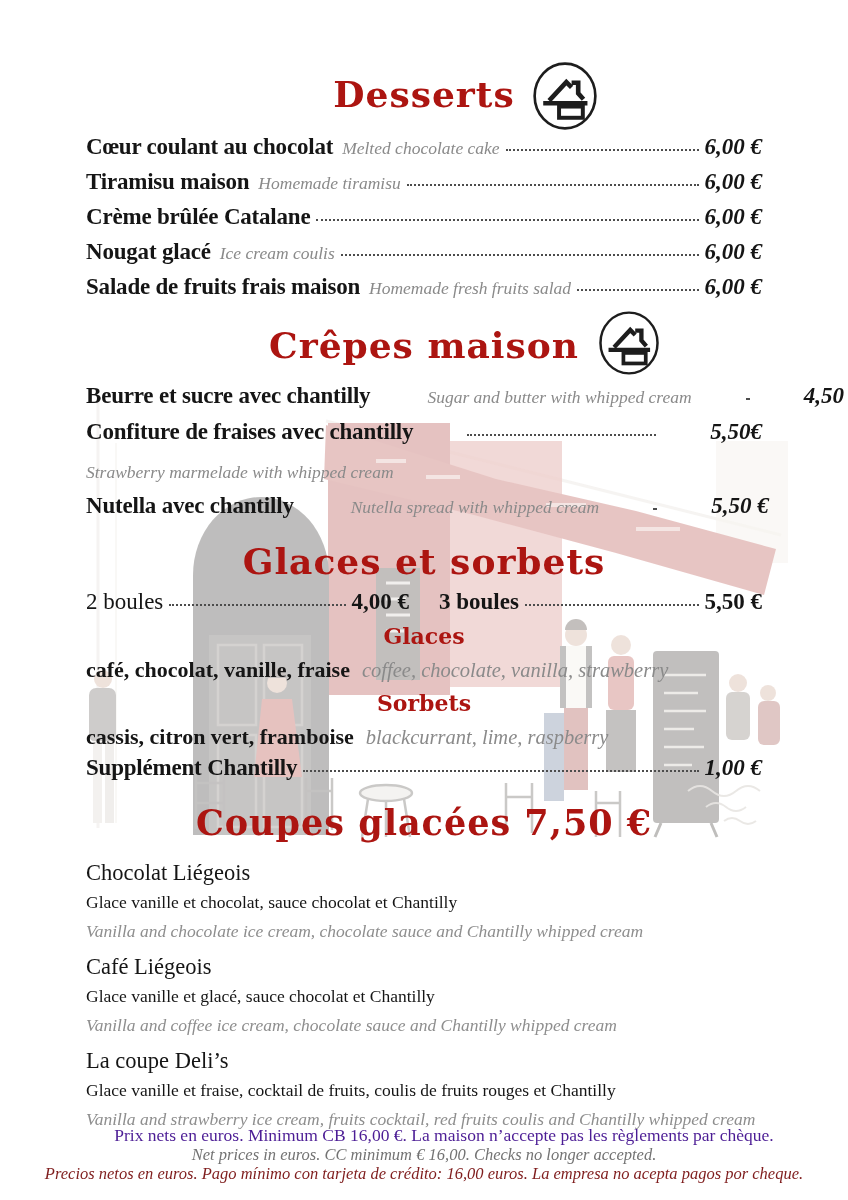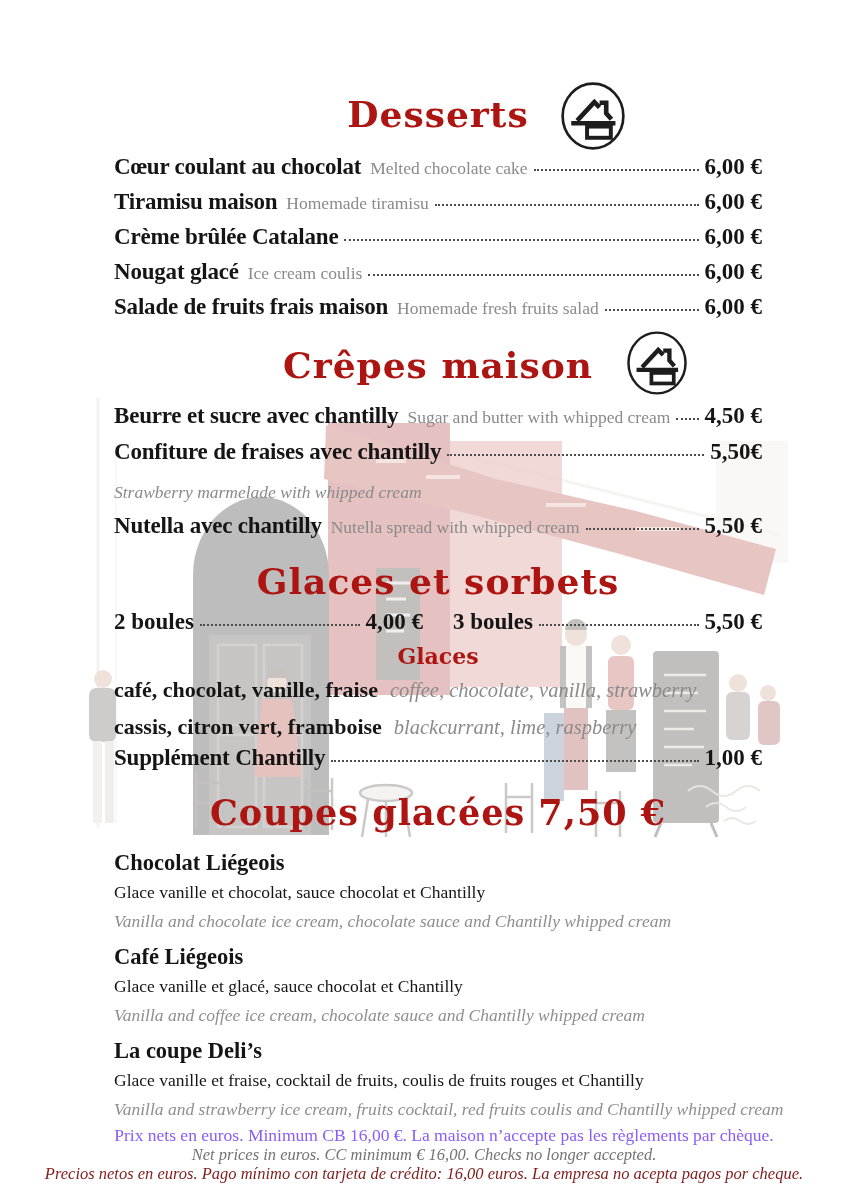--- a/index.html
+++ b/index.html
@@ -7,66 +7,66 @@
   .page {
     position:relative; width:848px; height:1200px; overflow:hidden;
     background:#ffffff; font-family:"Liberation Serif", serif; color:#151515;
     margin:0 auto;
   }
   
   .bg {
     position:absolute; left:76px; top:383px; width:714px; height:458px;
     opacity:0.30; filter:blur(0.6px); pointer-events:none;
   }
-  .content { position:relative; padding:78px 86px 0 86px;margin-left:28px; }
+  .content { position:relative; padding:58px 86px 0 86px; }
 
   
   .trow { position:relative; text-align:center; }
   .stitle {
     font-family:"DejaVu Serif", serif; font-weight:700; color:#AC1511;
     letter-spacing:1px; white-space:nowrap;
   }
   .t-desserts { height:76px; line-height:72px; font-size:36px; }
   .t-crepes   { height:70px; line-height:64px; font-size:36px; margin-top:4px; }
   .t-glaces   { height:56px; line-height:56px; font-size:36px; margin-top:4px; }
   .t-coupes   { height:58px; line-height:58px; font-size:35px; margin-top:6px; }
   .logo { position:absolute; }
   .logo svg { display:block; }
 
   
   .mi { display:flex; align-items:baseline; height:35px; }
   .mi .nm { font-weight:700; font-size:23px; white-space:nowrap; letter-spacing:-0.2px; }
-  .mi .ds { color:#8a8a8a; font-size:17.5px; margin-left:9px; white-space:nowrap; }
+  .mi .ds { font-style:italic; color:#8a8a8a; font-size:17.5px; margin-left:9px; white-space:nowrap; }
   .mi .dots { flex:1 1 auto; min-width:4px; margin:0 6px; border-bottom:2px dotted #4c4c4c; transform:translateY(-3px); }
-  .mi .pr { font-weight:700; font-size:23px; white-space:nowrap; }
-  .crepes .mi { height:36px; }
+  .mi .pr { font-weight:700; font-size:23px; white-space:nowrap;font-style:italic; }
+  .crepes .mi { height:36px;gap:48px; }
   .note-row { height:38px; line-height:34px; font-style:italic; color:#8a8a8a; font-size:17.5px; white-space:nowrap; }
 
   
   .boules { display:flex; height:32px; }
   .bh { flex:1 1 0; display:flex; align-items:baseline; }
   .bh + .bh { margin-left:30px; }
   .shead {
     text-align:center; height:30px; line-height:30px; color:#AC1511;
     font-family:"DejaVu Serif", serif; font-weight:700; font-size:22px;
   }
   .flav { height:37px; line-height:37px; white-space:nowrap; }
   .flav .fr { font-weight:700; font-size:22px; }
   .flav .en { font-style:italic; color:#8a8a8a; font-size:20.5px; margin-left:8px; }
   .suppl { height:33px; }
 
   
   .coupe { margin-top:6px; }
-  .coupe .cname { font-weight:700; font-size:22.5px; height:30px; line-height:30px; white-space:nowrap; }
+  .coupe .cname { font-weight:400; font-size:22.5px; height:30px; line-height:30px; white-space:nowrap; }
   .coupe .cfr { font-size:17.5px; height:28px; line-height:28px; white-space:nowrap; }
   .coupe .cen { font-size:17.5px; font-style:italic; color:#8e8e8e; height:30px; line-height:30px; white-space:nowrap; }
 
   
   .footer { position:absolute; left:0; right:0; top:1126px; text-align:center; }
-  .f1 { font-size:17.5px; line-height:19px; color:#8b5cf6;margin-left:40px; }
+  .f1 { font-size:17.5px; line-height:19px; color:#4c1d95;margin-left:40px; }
   .f2 { font-size:16.5px; line-height:19px; font-style:italic; color:#737373; }
   .f3 { font-size:16.5px; line-height:20px; font-style:italic; color:#7f1d1d; }
 </style>
 </head>
 <body>
 
 <div class="page">
 
   <svg class="bg" viewBox="0 0 714 458" aria-hidden="true">
 
@@ -222,35 +222,36 @@
         <span class="pr">5,50 €</span>
       </div>
     </div>
 
     <div class="trow t-glaces">
       <span class="stitle">Glaces et sorbets</span>
     </div>
     <div>
       <div class="boules">
         <div class="bh">
-          <span class="nm" style="font-weight:700;font-size:23px;white-space:nowrap;">2 boules</span>
+          <span class="nm" style="font-weight:400;font-size:23px;white-space:nowrap;">2 boules</span>
           <span class="dots" style="flex:1;margin:0 6px;border-bottom:2px dotted #4c4c4c;transform:translateY(-3px);"></span>
           <span class="pr" style="font-weight:700;font-size:23px;white-space:nowrap;">4,00 €</span>
         </div>
         <div class="bh">
           <span class="nm" style="font-weight:700;font-size:23px;white-space:nowrap;">3 boules</span>
           <span class="dots" style="flex:1;margin:0 6px;border-bottom:2px dotted #4c4c4c;transform:translateY(-3px);"></span>
           <span class="pr" style="font-weight:700;font-size:23px;white-space:nowrap;">5,50 €</span>
         </div>
       </div>
       <div class="shead">Glaces</div>
       <div class="flav">
         <span class="fr">café, chocolat, vanille, fraise</span>
         <span class="en">coffee, chocolate, vanilla, strawberry</span>
       </div>
+      <div class="shead">Sorbets</div>
       <div class="flav">
         <span class="fr">cassis, citron vert, framboise</span>
         <span class="en">blackcurrant, lime, raspberry</span>
       </div>
       <div class="mi suppl">
         <span class="nm">Supplément Chantilly</span>
         <span class="dots"></span>
         <span class="pr">1,00 €</span>
       </div>
     </div>

